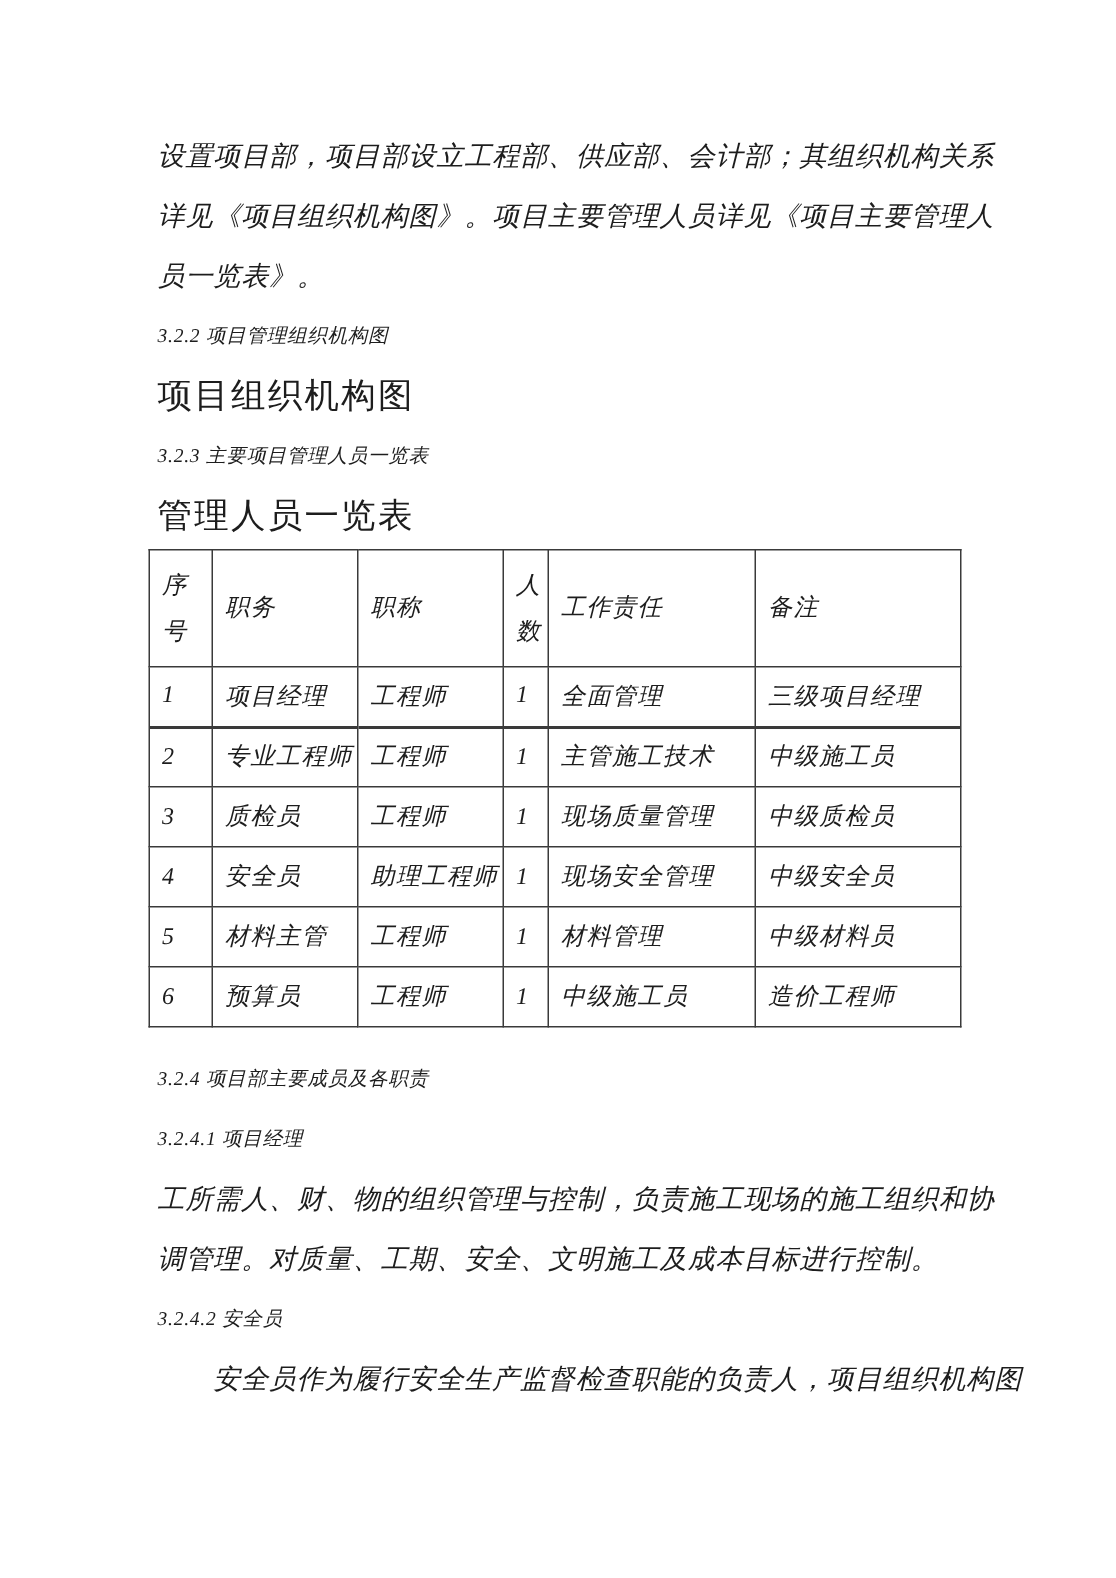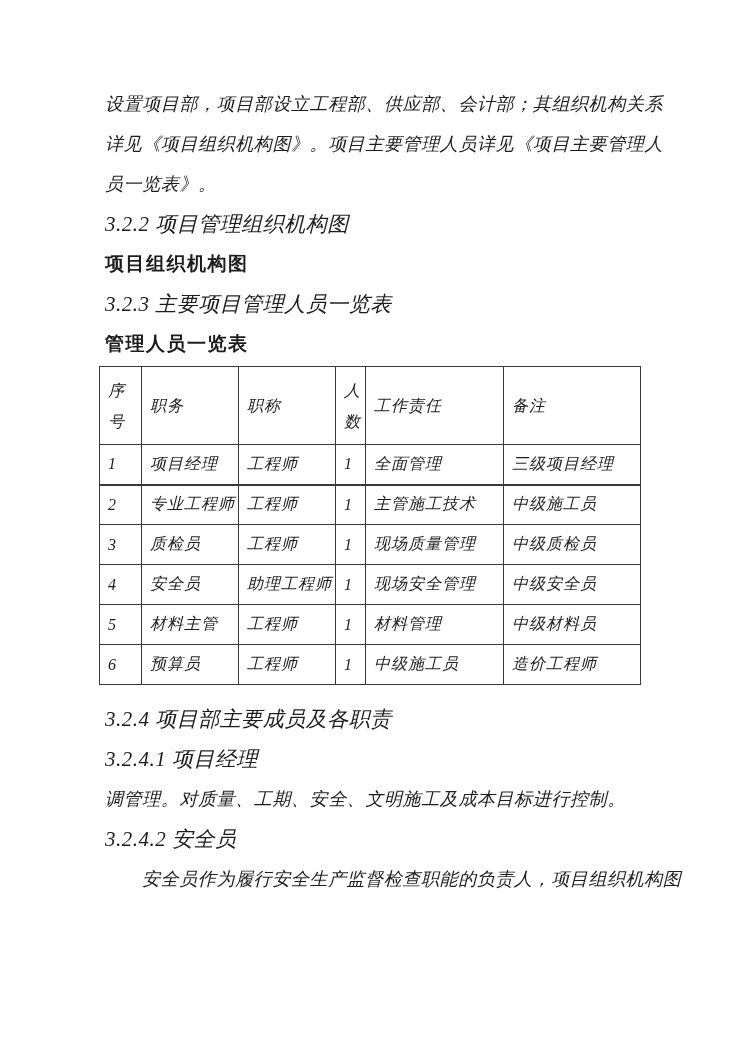--- a/index.html
+++ b/index.html
@@ -24,31 +24,31 @@
     font-size: 18px;
     letter-spacing: 0.6px;
     white-space: nowrap;
   }
   .para.indent-first .line:first-child { text-indent: 37px; }
 
   
   .heading {
     height: 40px;
     line-height: 40px;
-    font-size: 21px;
+    font-size: 13px;
     font-style: italic;
     letter-spacing: 0.5px;
     white-space: nowrap;
   }
   
   .heading.bold {
     font-style: normal;
-    font-weight: bold;
+    font-weight: normal;
     letter-spacing: 1.5px;
-    font-size: 19px;
+    font-size: 23px;
   }
 
   
   table.staff {
     border-collapse: collapse;
     table-layout: fixed;
     width: 541px;
     margin: 2px 0 14px -6px;
     font-style: italic;
   }
@@ -153,20 +153,21 @@
             <td>中级施工员</td>
             <td>造价工程师</td>
           </tr>
         </tbody>
     </table>
 
     <div class="heading">3.2.4 项目部主要成员及各职责</div>
     <div class="heading">3.2.4.1 项目经理</div>
 
     <p class="para">
+      <span class="line">工所需人、财、物的组织管理与控制，负责施工现场的施工组织和协</span>
       <span class="line">调管理。对质量、工期、安全、文明施工及成本目标进行控制。</span>
     </p>
 
     <div class="heading">3.2.4.2 安全员</div>
 
     <p class="para indent-first">
       <span class="line">安全员作为履行安全生产监督检查职能的负责人，项目组织机构图</span>
     </p>
 
   </div>

